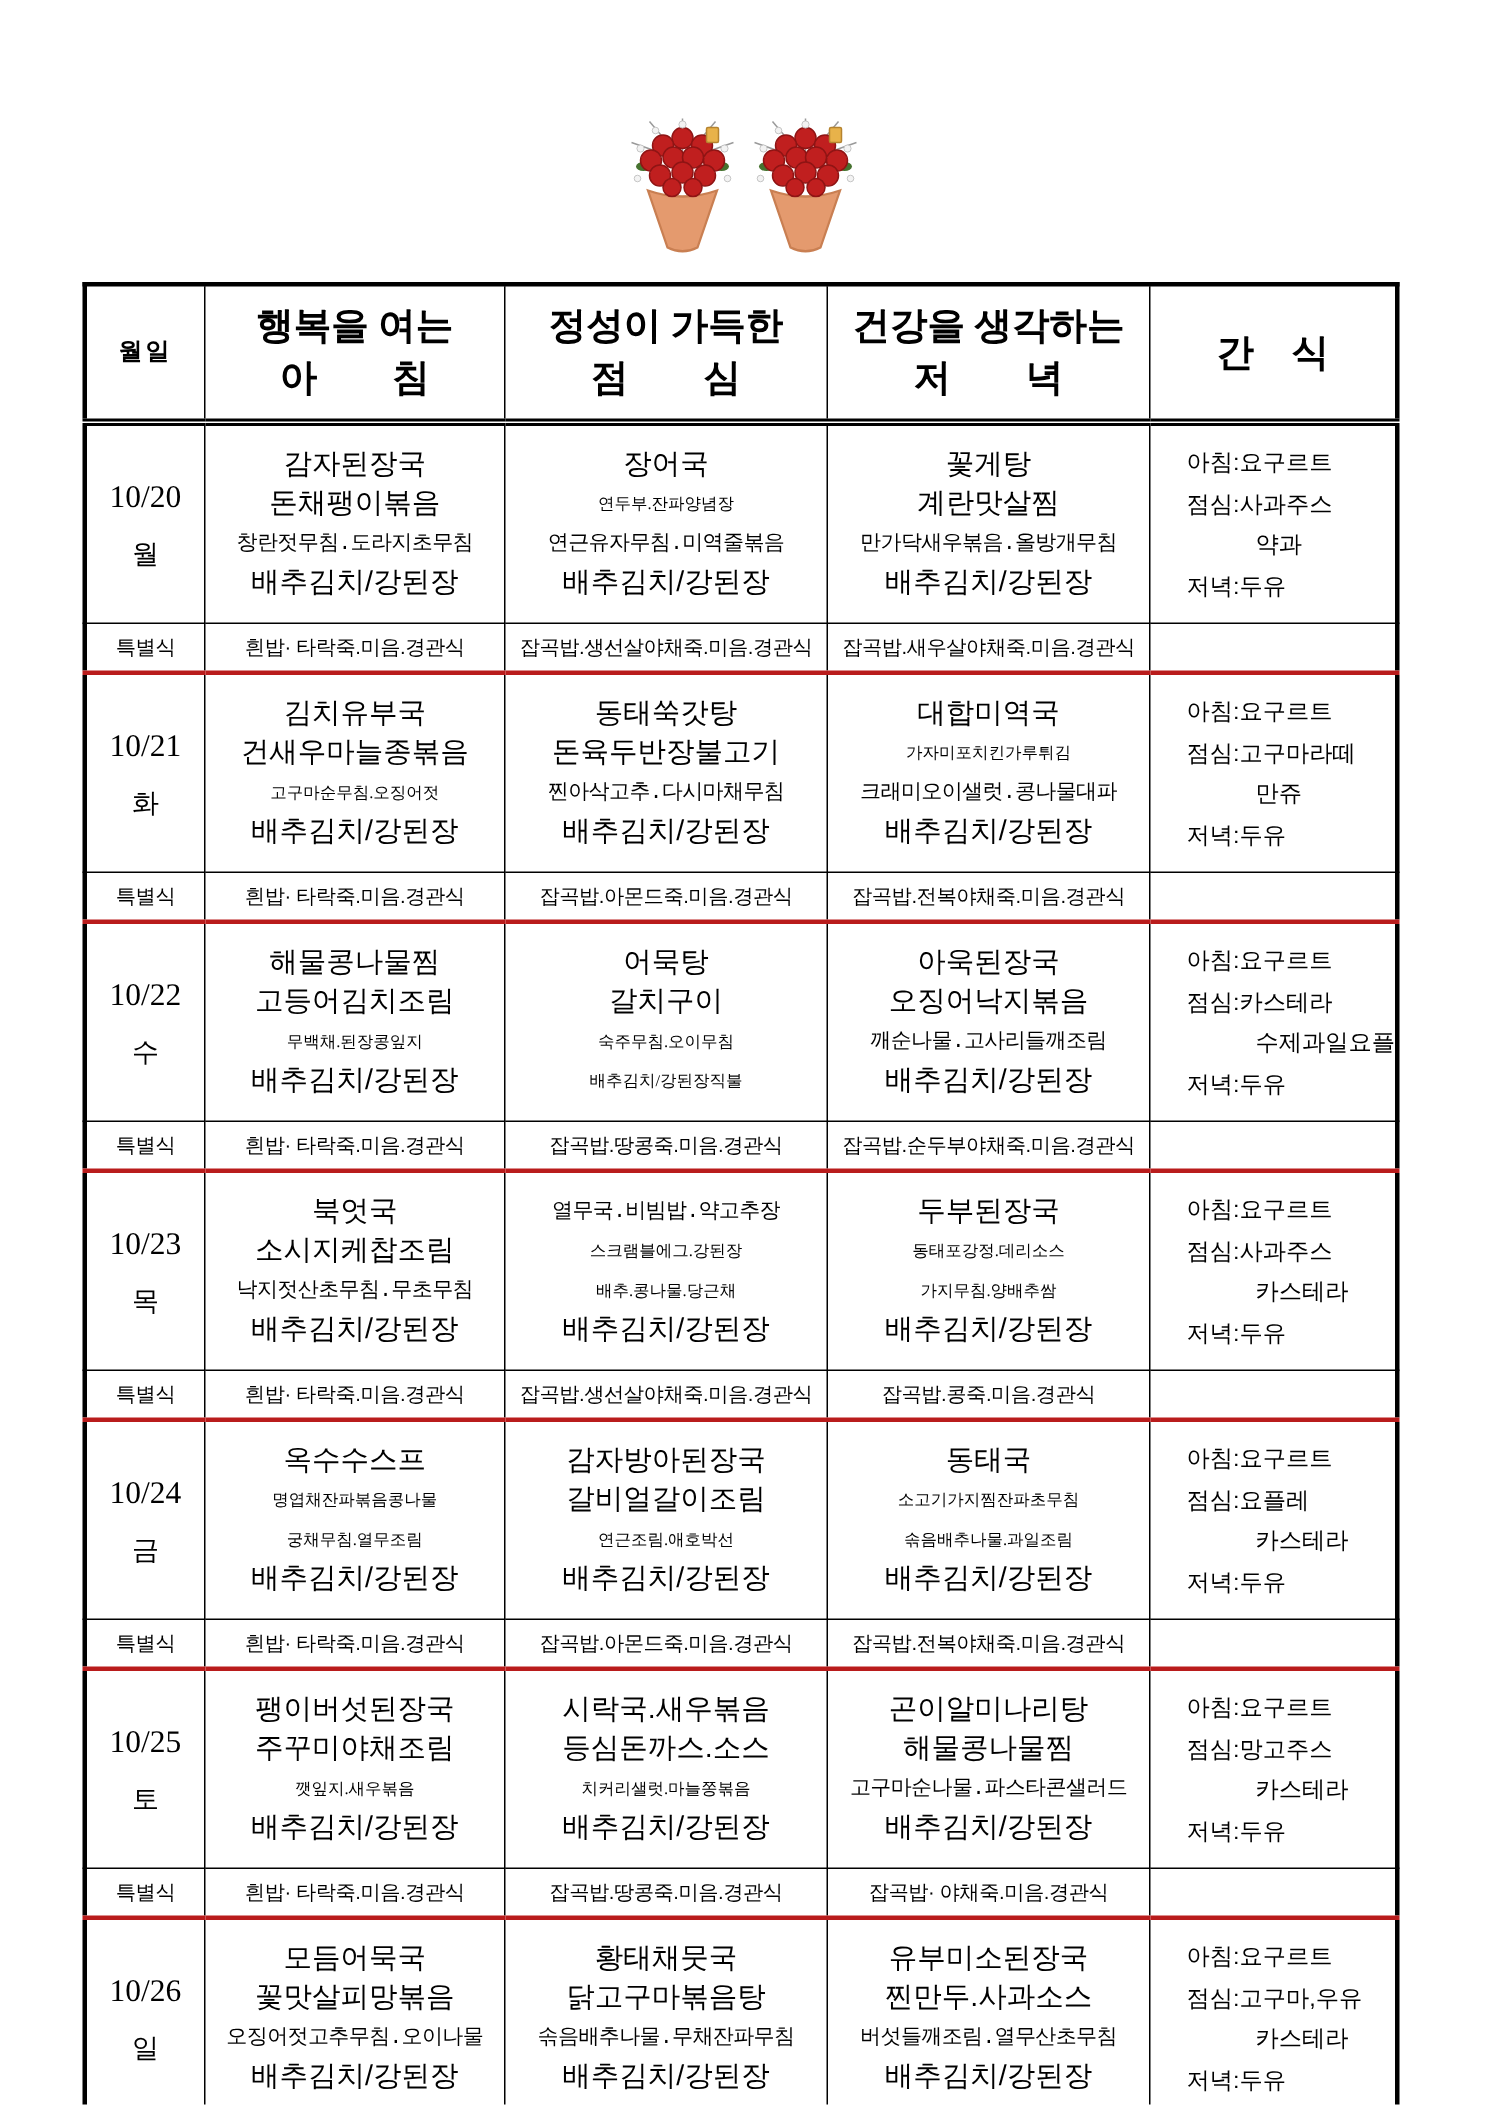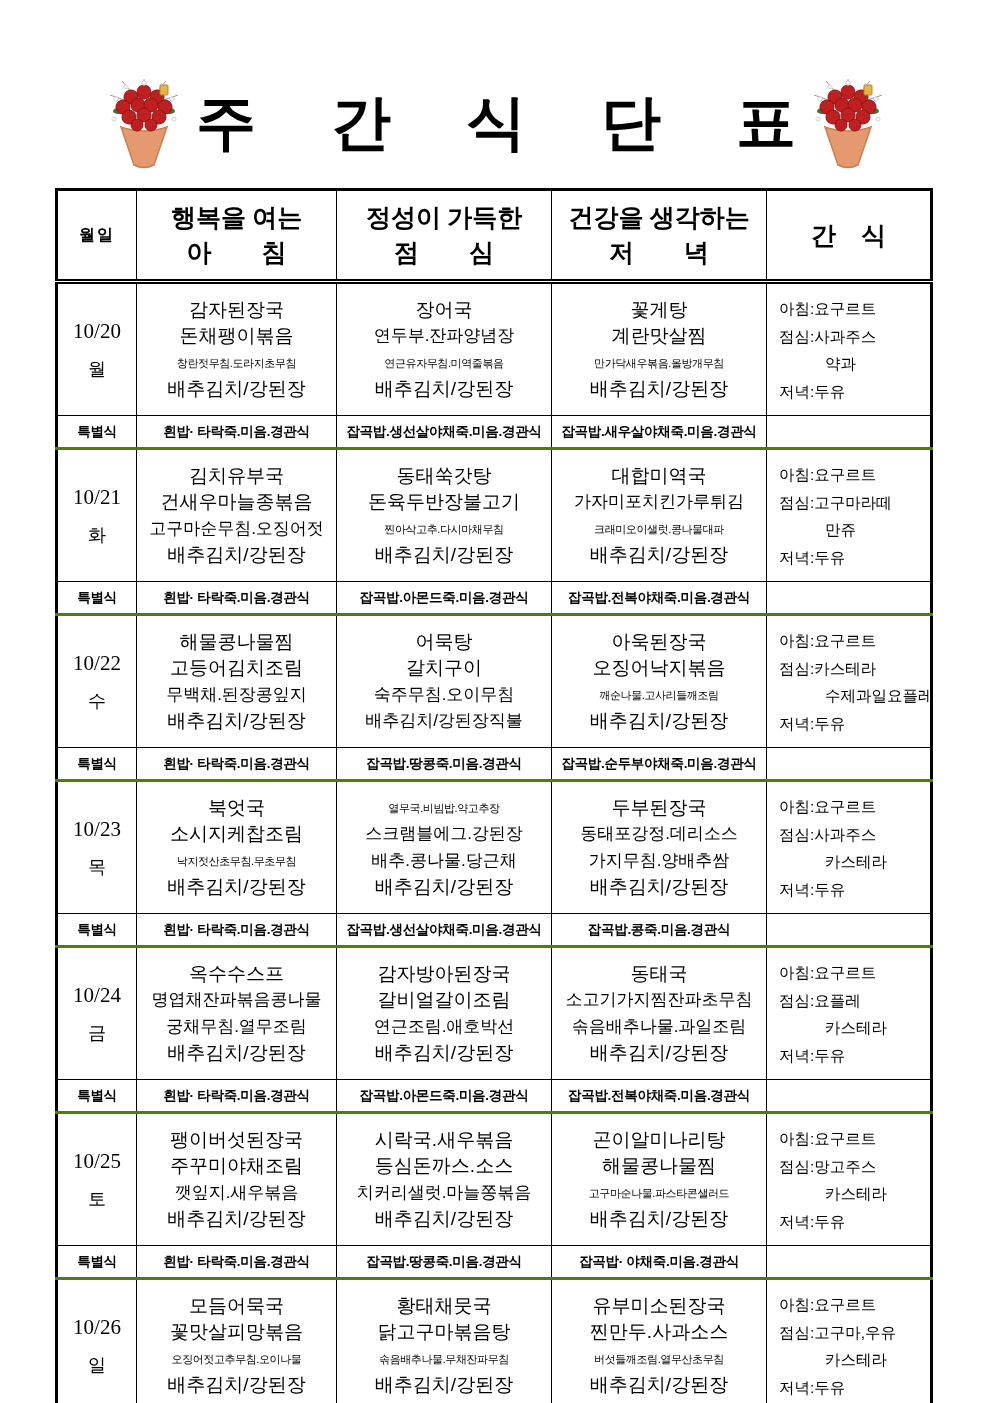--- a/index.html
+++ b/index.html
@@ -23,31 +23,31 @@
   th,td{border:1.5px solid #000;padding:0;text-align:center;vertical-align:middle;overflow:hidden;}
   thead th{
     height:88px;border-bottom:5px double #000;
     font-family:"Liberation Serif","DejaVu Serif",serif;font-weight:bold;
   }
   .h-top,.h-bottom{font-size:25px;line-height:1.4;white-space:pre;}
   th.col-date .h-top{font-size:16px;letter-spacing:2px;}
   th.col-snack .h-top{font-size:25px;}
   tr.main-row td{height:120px;border-bottom:1.5px solid #000;}
   tr.special-row td{
-    height:31px;border-bottom:3px solid #4d7c0f;
-    font-weight:bold;font-size:13.5px;letter-spacing:-0.3px;white-space:nowrap;
+    height:31px;border-bottom:3px solid #b91c1c;
+    font-weight:normal;font-size:13.5px;letter-spacing:-0.3px;white-space:nowrap;
   }
   td.date-cell{font-family:"Liberation Serif","DejaVu Serif",serif;}
   .date-num{font-size:21px;line-height:1;}
   .date-day{font-size:18px;margin-top:18px;line-height:1;}
   .meal-line{line-height:26.5px;white-space:nowrap;}
   .sz-l{font-size:19px;}
-  .sz-m{font-size:17px;}
-  .sz-s{font-size:11px;letter-spacing:-0.4px;}
-  td.snack-cell{vertical-align:top;text-align:left;padding:11px 2px 0 12px;}
+  .sz-m{font-size:11px;font-family:Liberation Serif, serif;}
+  .sz-s{font-size:14px;letter-spacing:-0.4px;font-family:Liberation Mono, monospace;}
+  td.snack-cell{vertical-align:top;text-align:left;padding:11px 2px 0 24px;}
   .snack-line{font-size:15.5px;line-height:27.5px;white-space:nowrap;}
   .snack-line.indent{padding-left:46px;}
   .special-label{font-size:14.5px;}
 </style>
 </head>
 <body>
 
 <div class="page">
 
   <div class="title-row">
@@ -85,21 +85,20 @@
           <circle cx="68" cy="22" r="2.4"></circle>
           <circle cx="40" cy="6" r="2.4"></circle>
         <circle cx="22" cy="10" r="2.2"></circle>
           <circle cx="58" cy="10" r="2.2"></circle>
         <circle cx="10" cy="42" r="2.2"></circle>
           <circle cx="70" cy="42" r="2.2"></circle>
       </g>
       <rect x="56" y="8" width="8" height="10" rx="1" fill="#e8b24a" stroke="#b5832f"></rect>
     </svg>
 
-    <h1 class="page-title">주 간 식 단 표</h1>
 
     <svg class="bouquet" viewBox="0 0 80 92" aria-hidden="true">
       <g stroke="#9a9a9a" stroke-width="1">
         <line x1="40" y1="30" x2="18" y2="4"></line>
           <line x1="40" y1="30" x2="40" y2="2"></line>
         <line x1="40" y1="30" x2="62" y2="4"></line>
           <line x1="40" y1="30" x2="6" y2="18"></line>
         <line x1="40" y1="30" x2="74" y2="18"></line>
       </g>
       <path d="M17,50 Q40,58 63,50 L50,88 Q40,93 30,88 Z" fill="#e49a6e" stroke="#c97f52" stroke-width="1.5"></path>

